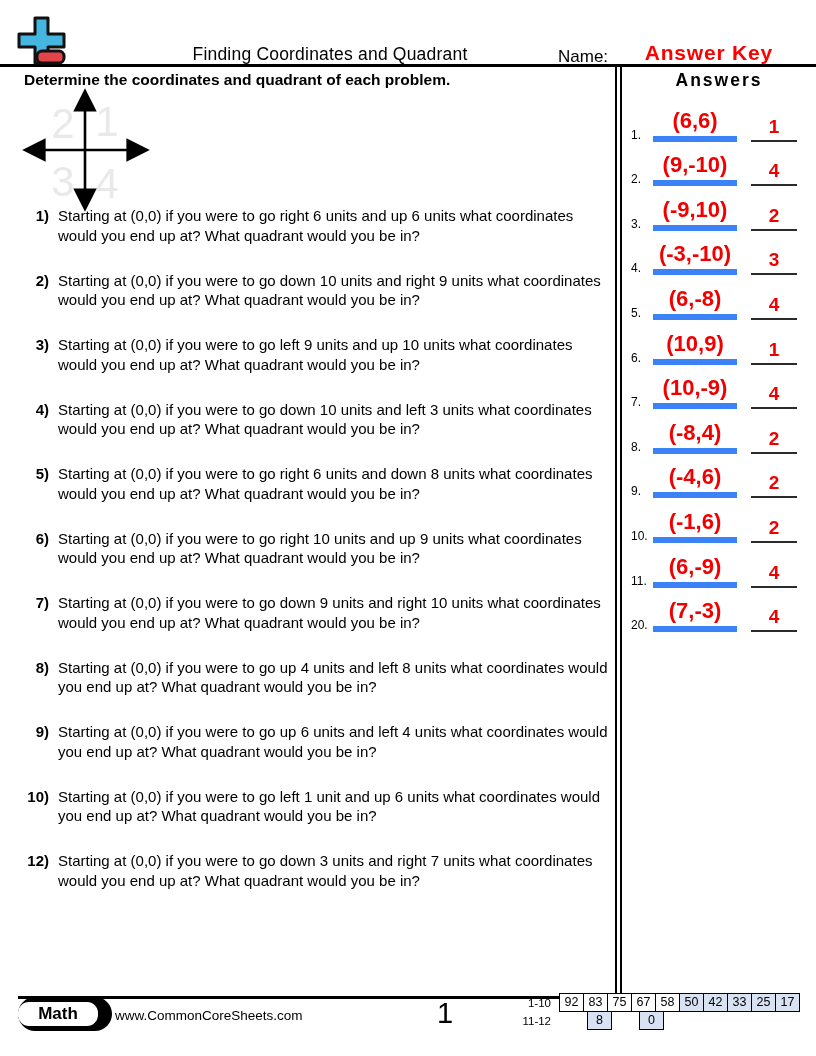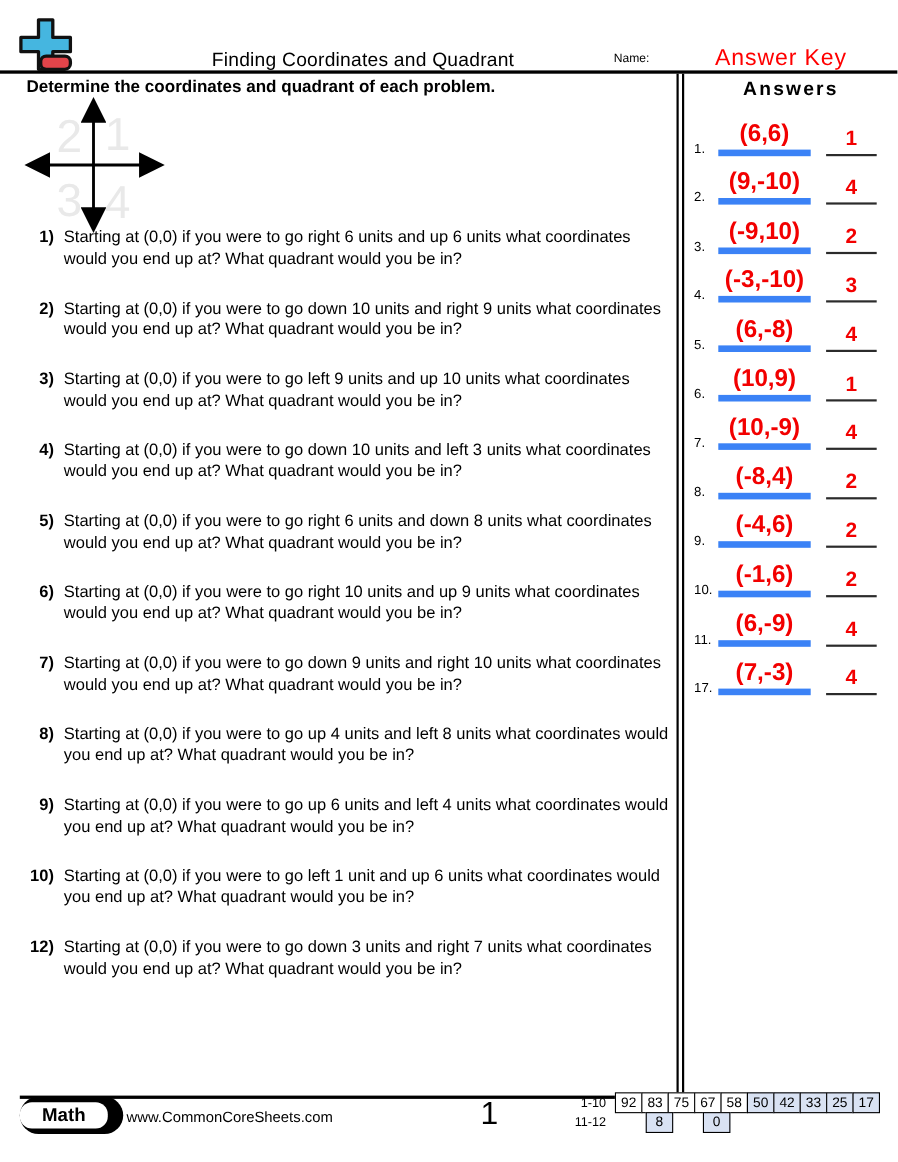--- a/index.html
+++ b/index.html
@@ -9,23 +9,23 @@
     font-family:"Liberation Sans", sans-serif; color:#000;
   }
   :root{
     --answer-red:#f20000; --header-red:#ff0000; --logo-blue:#45b6e0;
     --logo-red:#e2444a; --cell-blue:#d9e2f3; --quadrant-gray:#e9e9e9;
   }
   
   .header-line { position:absolute; top:64px; left:0; width:816px; height:3px; background:#000; }
   .logo { position:absolute; left:13px; top:14px; z-index:2; }
   .ws-title { position:absolute; top:44px; left:0; width:660px; text-align:center; font-size:17.5px; letter-spacing:.2px; }
-  .name-label { position:absolute; top:47px; left:558px; font-size:11px; }
-  .answer-key { position:absolute; top:41px; left:620px; width:180px; text-align:center;
-    font-size:21px; font-weight:normal; color:var(--header-red); letter-spacing:.8px; }
+  .name-label { position:absolute; top:47px; left:558px; font-size:17px; }
+  .answer-key { position:absolute; top:41px; left:593px; width:180px; text-align:right;
+    font-size:21px; font-weight:bold; color:var(--header-red); letter-spacing:.8px; }
   .instruction { position:absolute; top:71px; left:24px; font-size:15.5px; font-weight:bold; }
   
   .quad-svg { position:absolute; left:20px; top:84px; }
   .quad-svg text { font-family:"Liberation Sans",sans-serif; font-size:42px; fill:var(--quadrant-gray); text-anchor:middle; }
   
   .divider { position:absolute; left:615px; top:67px; height:930px; width:7px;
     border-left:2px solid #000; border-right:2px solid #000; }
   
   .problems { position:absolute; left:24px; top:206px; width:588px; }
   .problem { display:flex; margin-bottom:25.5px; font-size:15px; line-height:19.5px; }
@@ -211,21 +211,21 @@
     <span class="ans-quad">2</span>
   </div>
 
   <div class="ans-row">
     <span class="ans-num">11.</span>
     <span class="ans-coord">(6,-9)</span>
     <span class="ans-quad">4</span>
   </div>
 
   <div class="ans-row">
-    <span class="ans-num">17.</span>
+    <span class="ans-num">20.</span>
     <span class="ans-coord">(7,-3)</span>
     <span class="ans-quad">4</span>
   </div>
 </div>
 </div>
 
 <div class="footer-line"></div>
 <div class="math-badge">
   <div class="pill">Math</div>
 </div>

